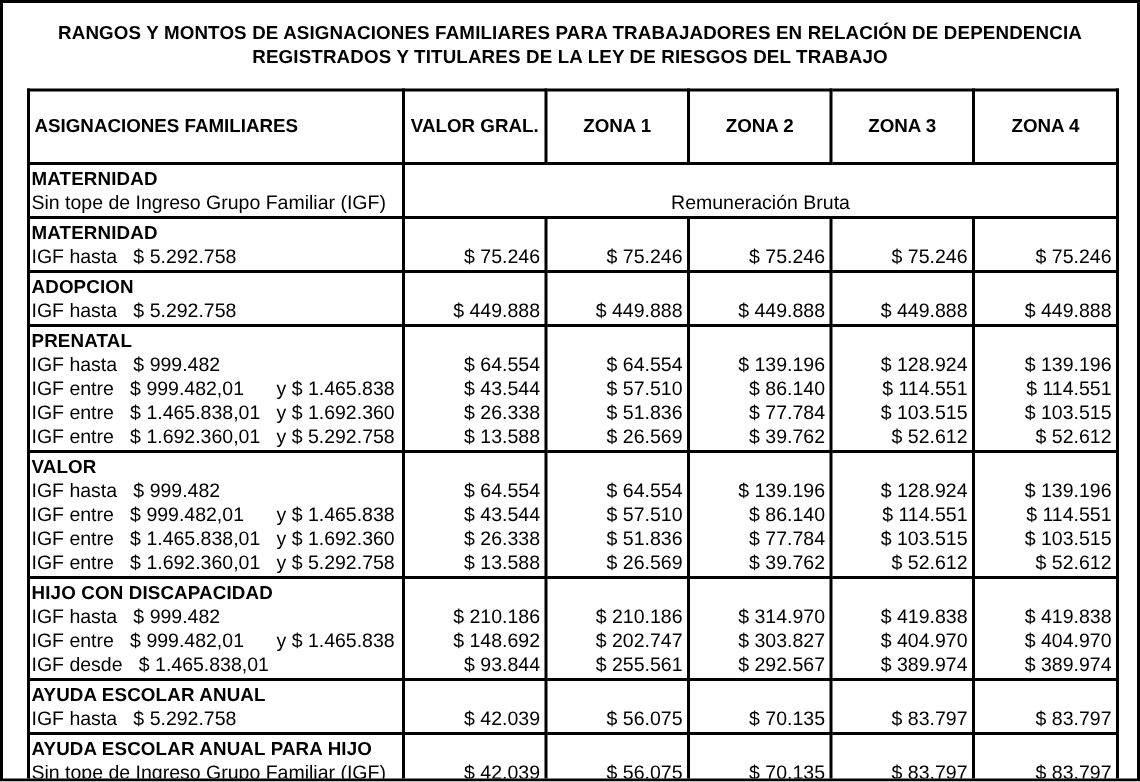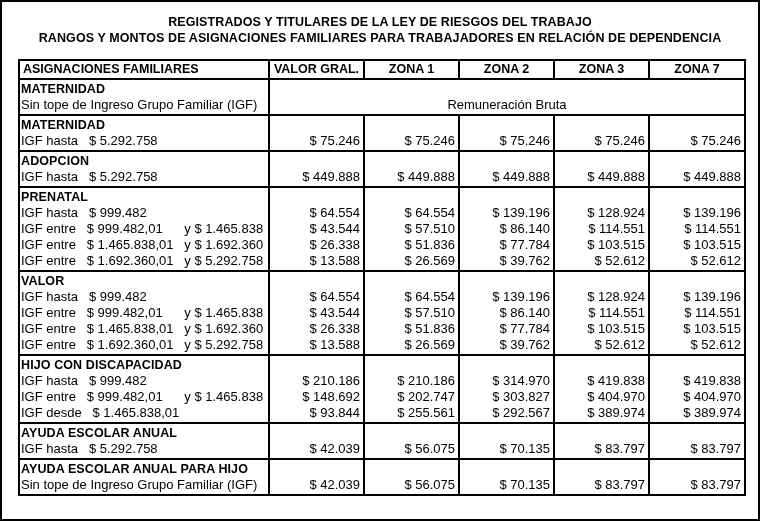--- a/index.html
+++ b/index.html
@@ -34,21 +34,21 @@
   }
   th, td {
     border: 2px solid #000;
     box-sizing: border-box;
   }
   th {
     font-size: 12.5px;
     font-weight: bold;
     text-align: center;
     line-height: 15px;
-    padding: 1px 2px;
+    padding: 16px 2px;
     white-space: nowrap;
     overflow: hidden;
   }
   th.col-label {
     text-align: left;
     padding-left: 3px;
   }
   td {
     font-size: 13px;
     padding: 1px 0;
@@ -79,40 +79,40 @@
     font-weight: bold;
     font-size: 12.5px;
     letter-spacing: 0.1px;
   }
 </style>
 </head>
 <body>
 
 <div class="page">
   <div class="doc-title">
+    <div>RANGOS Y MONTOS DE ASIGNACIONES FAMILIARES PARA TRABAJADORES EN RELACIÓN DE DEPENDENCIA</div>
     <div>REGISTRADOS Y TITULARES DE LA LEY DE RIESGOS DEL TRABAJO</div>
-    <div>RANGOS Y MONTOS DE ASIGNACIONES FAMILIARES PARA TRABAJADORES EN RELACIÓN DE DEPENDENCIA</div>
   </div>
   <table class="allowances">
     <colgroup>
         <col style="width: 250px;">
         <col style="width: 95px;">
         <col style="width: 95px;">
         <col style="width: 95px;">
         <col style="width: 95px;">
         <col style="width: 96px;">
       </colgroup>
     <thead>
       <tr>
           <th class="col-label">ASIGNACIONES FAMILIARES</th>
           <th>VALOR GRAL.</th>
           <th>ZONA 1</th>
           <th>ZONA 2</th>
           <th>ZONA 3</th>
-          <th>ZONA 7</th>
+          <th>ZONA 4</th>
         </tr>
     </thead>
     <tbody>
         <tr>
           <td class="label-cell">
             <div class="line sec-title">MATERNIDAD</div>
             <div class="line">Sin tope de Ingreso Grupo Familiar (IGF)</div>
           </td>
           <td class="merged-cell" colspan="5">
             <div class="line">Remuneración Bruta</div>

